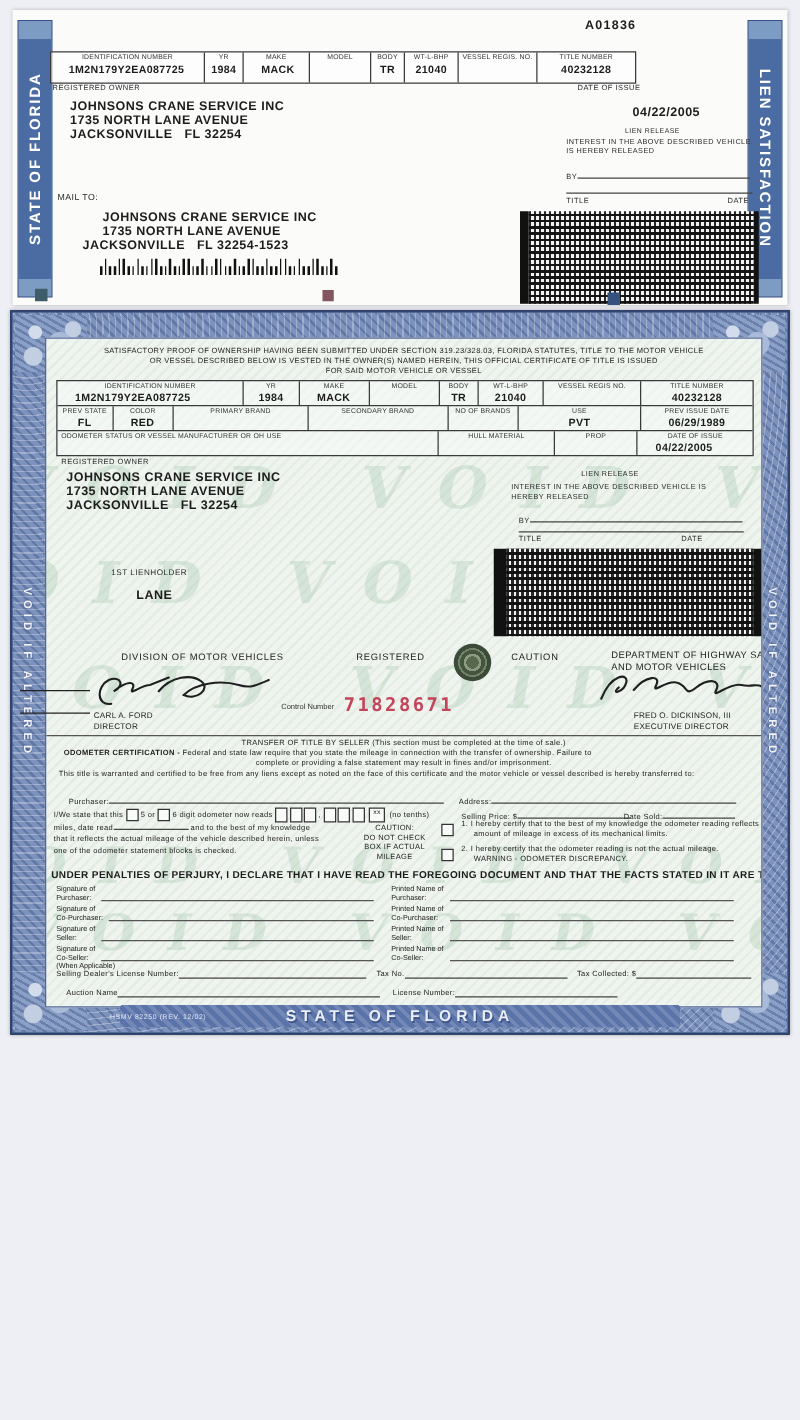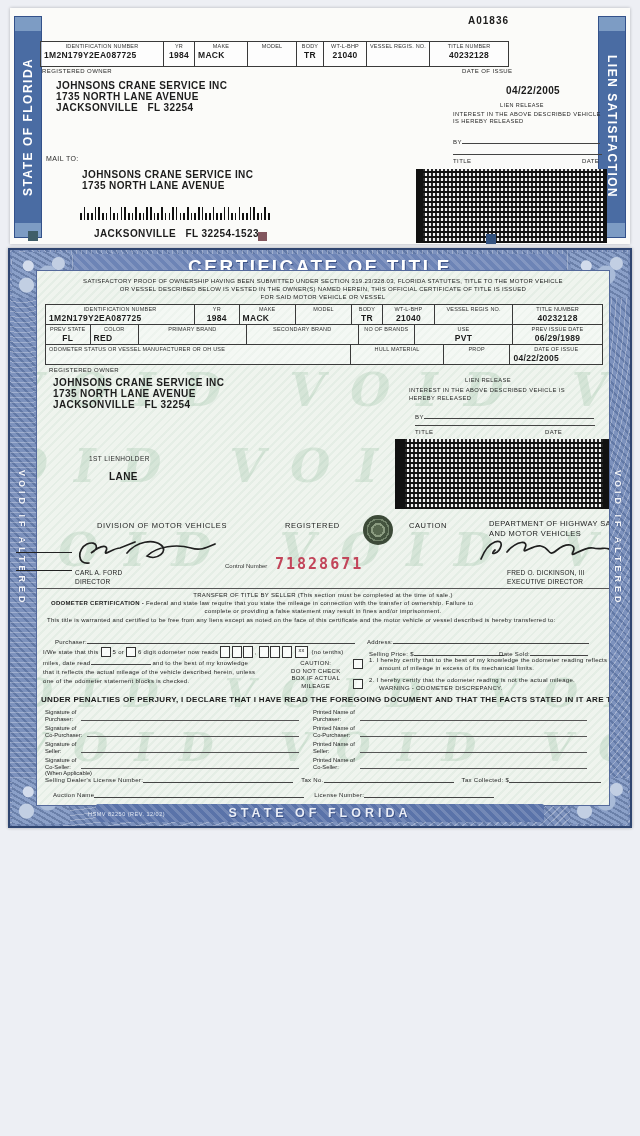--- a/index.html
+++ b/index.html
@@ -9,21 +9,21 @@
   .lien{position:absolute;left:10px;top:8px;width:620px;height:236px;background:#fbfbf9;box-shadow:0 0 3px rgba(0,0,0,.25);}
   .band{position:absolute;top:8px;width:26px;height:220px;background:linear-gradient(180deg,#7d9cc4 0 14px,#4a6ca3 14px calc(100% - 14px),#7d9cc4 calc(100% - 14px));border:1px solid #33518a;color:#fff;font-weight:bold;font-size:12px;letter-spacing:1.5px;display:flex;align-items:center;justify-content:center;}
   .band-l{left:4px;writing-mode:vertical-rl;transform:rotate(180deg);}
   .band-r{right:4px;writing-mode:vertical-rl;}
   .serial{font-weight:bold;font-size:10px;letter-spacing:1px;}
   .vtable{position:absolute;display:flex;border:1.2px solid #3a3a3a;background:rgba(255,255,255,.6);}
   .vc{border-right:1px solid #3a3a3a;display:flex;flex-direction:column;}
   .vc:last-child{border-right:none;}
   .vc .l{font-size:5.5px;color:#333;text-align:center;padding-top:1px;white-space:nowrap;overflow:hidden;letter-spacing:.2px;}
   .vc .v{font-size:8.5px;font-weight:bold;text-align:center;white-space:nowrap;letter-spacing:.3px;padding-top:1px;}
-  .vc .v.left{text-align:left;padding-left:3px;}
+  .vc .v.left{text-align:left;padding-left:14px;}
   .lbl{font-size:6px;color:#2a2a2a;letter-spacing:.4px;white-space:nowrap;}
   .bval{font-size:10px;font-weight:bold;letter-spacing:.4px;white-space:pre;line-height:11.5px;}
   .rule{border-bottom:1px solid #444;display:inline-block;}
   .bc2d{background:
     repeating-linear-gradient(90deg,rgba(17,17,17,.9) 0 2px,transparent 2px 4px),
     repeating-linear-gradient(0deg,#151515 0 2px,#f2f2f2 2px 5px),
     repeating-linear-gradient(47deg,rgba(255,255,255,.75) 0 2px,transparent 2px 7px);
     border-left:7px solid #111;border-right:4px solid #111;}
   .postal{display:flex;align-items:flex-end;}
   .postal i{display:block;width:1.6px;margin-right:2.1px;background:#111;}
@@ -123,21 +123,21 @@
     <div class="abs" style="left:443px;top:122px;"><span class="lbl">BY</span><span class="rule" style="width:138px;"></span></div>
     <div class="abs rule" style="left:443px;top:146px;width:149px;"></div>
     <div class="abs lbl" style="left:443px;top:150px;">TITLE</div>
     <div class="abs lbl" style="left:572px;top:150px;">DATE</div>
 
     <div class="abs bc2d" style="left:406px;top:161px;width:180px;height:74px;"></div>
 
     <div class="abs lbl" style="left:36px;top:147px;font-size:7px;">MAIL TO:</div>
     <div class="abs bval" style="left:72px;top:161px;">JOHNSONS CRANE SERVICE INC</div>
     <div class="abs bval" style="left:72px;top:172px;">1735 NORTH LANE AVENUE</div>
-    <div class="abs bval" style="left:84px;top:183px;margin-top:37px;">JACKSONVILLE   FL 32254-1523</div>
+    <div class="abs bval" style="left:56px;top:183px;">JACKSONVILLE   FL 32254-1523</div>
     <div class="abs postal" style="left:70px;top:199px;height:13px;">
         <i style="height: 7px;"></i>
         <i style="height: 13px;"></i>
         <i style="height: 7px;"></i>
         <i style="height: 7px;"></i>
         <i style="height: 13px;"></i>
         <i style="height: 13px;"></i>
         <i style="height: 7px;"></i>
         <i style="height: 7px;"></i>
         <i style="height: 13px;"></i>
@@ -190,21 +190,20 @@
     <div class="sq" style="left:248px;top:224px;width:9px;height:9px;background:#82565e;"></div>
     <div class="sq" style="left:476px;top:226px;width:10px;height:10px;background:#33527e;"></div>
   </div>
 
   <div class="cert">
     <div class="corner" style="left:2px;top:2px;border-radius:0 0 80% 0;"></div>
     <div class="corner" style="right:2px;top:2px;border-radius:0 0 0 80%;"></div>
     <div class="corner" style="left:2px;bottom:2px;border-radius:0 80% 0 0;"></div>
     <div class="corner" style="right:2px;bottom:2px;border-radius:80% 0 0 0;"></div>
 
-    <div class="banner">CERTIFICATE OF TITLE</div>
     <div class="side-void" style="left:0;">VOID IF ALTERED</div>
     <div class="side-void" style="right:0;">VOID IF ALTERED</div>
 
     <div class="abs" style="left:6px;top:302px;width:56px;border-top:1.4px solid #222;z-index:3;"></div>
     <div class="abs" style="left:6px;top:320px;width:56px;border-top:1.4px solid #222;z-index:3;"></div>
 
     <div class="ti">
 
       <div class="wm" style="left:-30px;top:92px;">VOID VOID VOID VOID</div>
       <div class="wm" style="left:-90px;top:168px;">VOID VOID VOID VOID</div>

